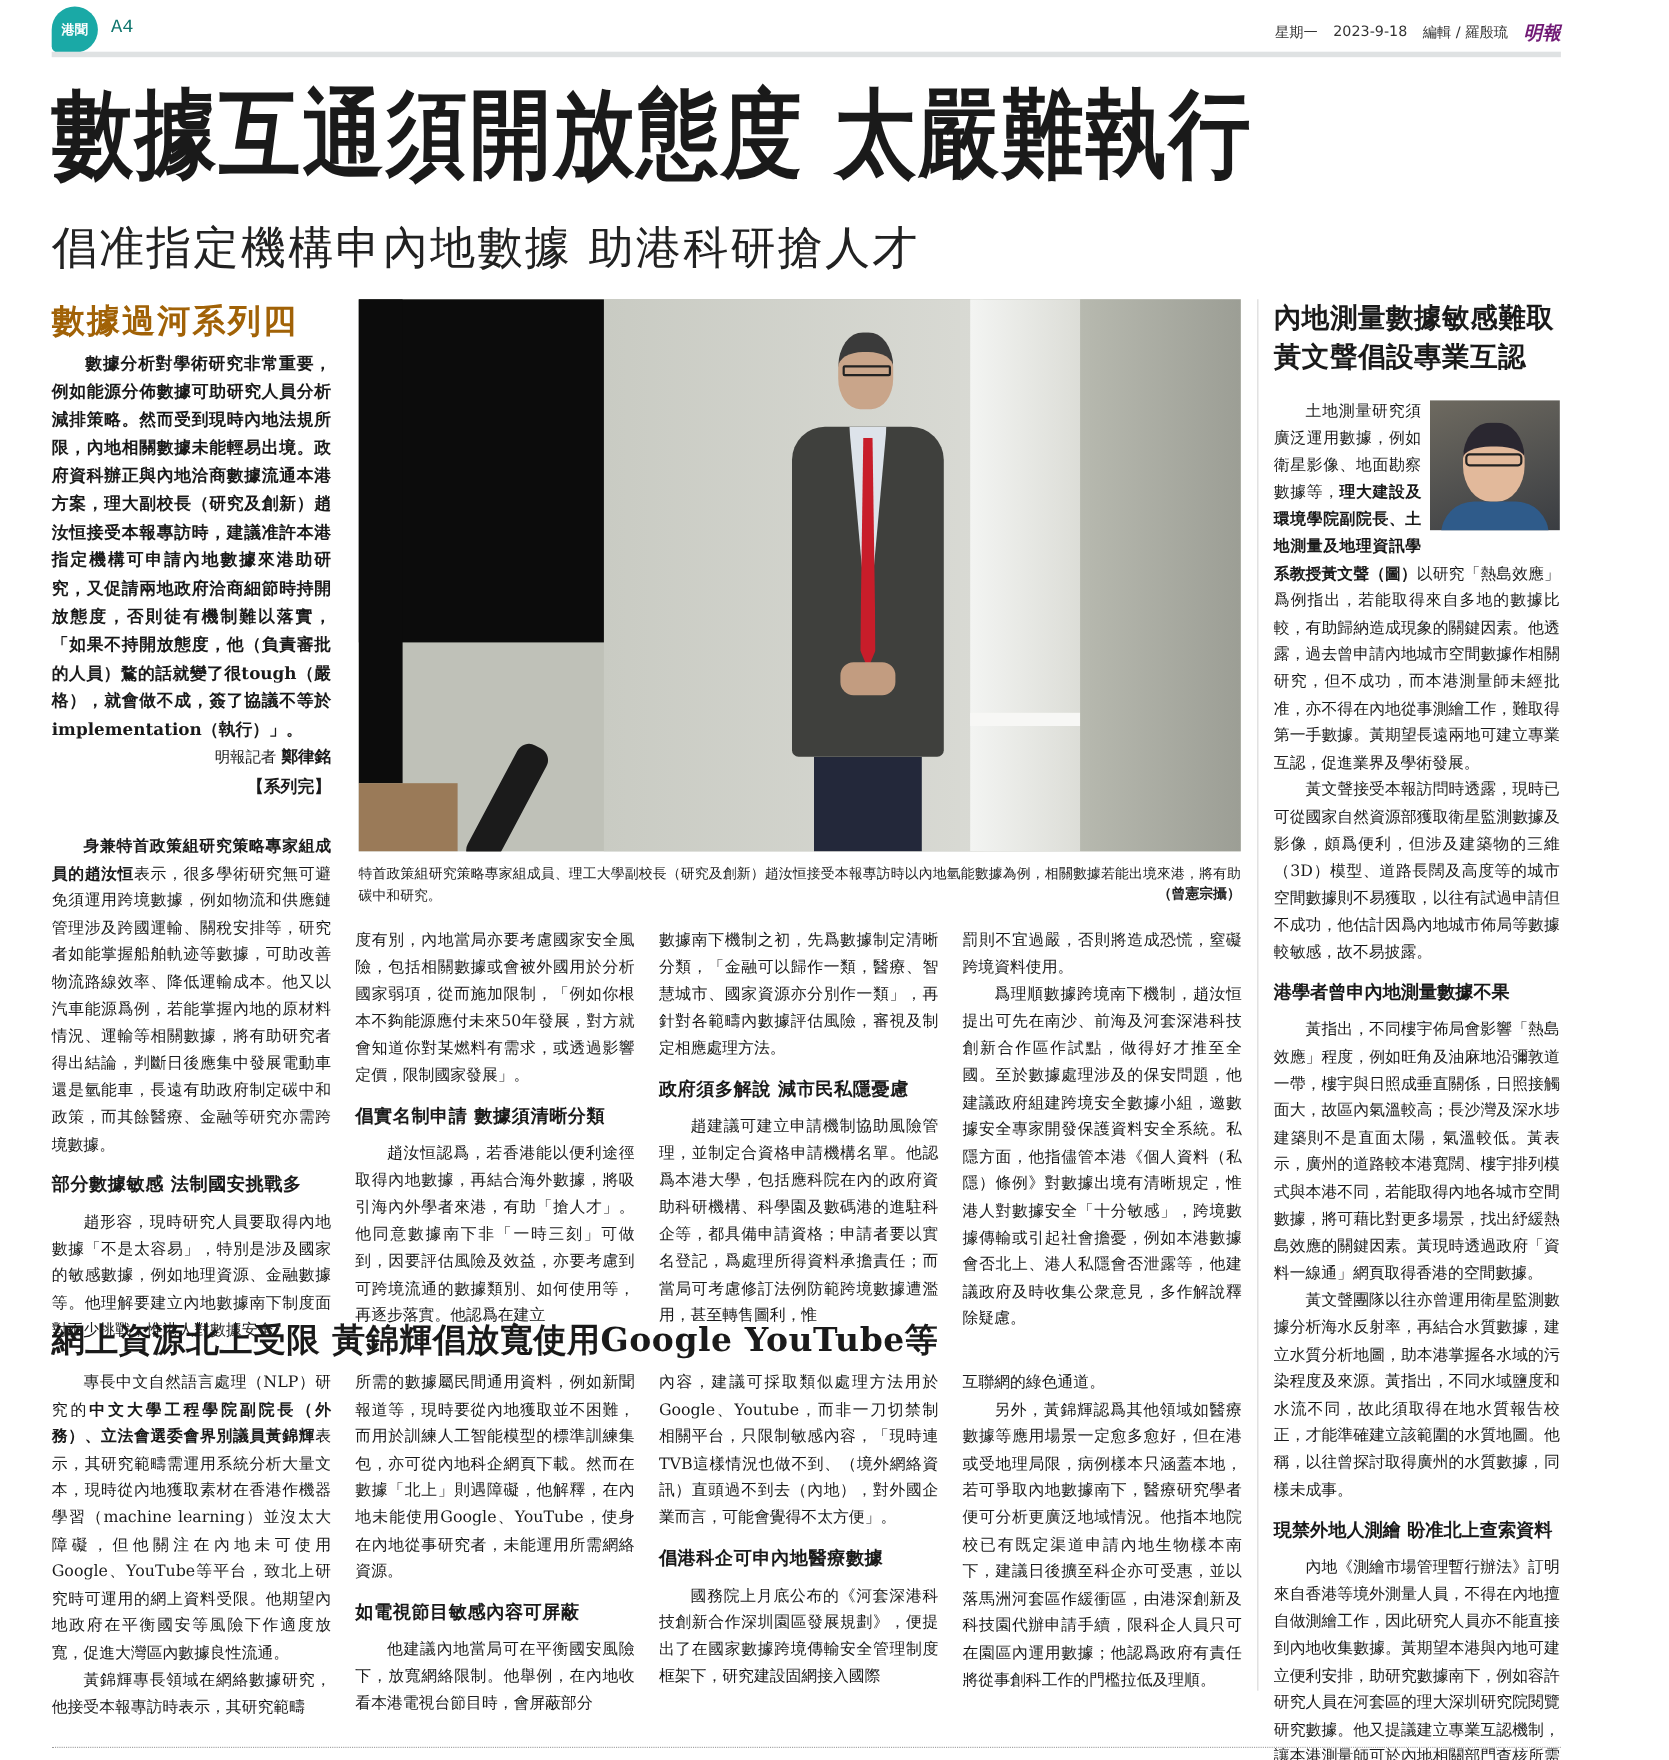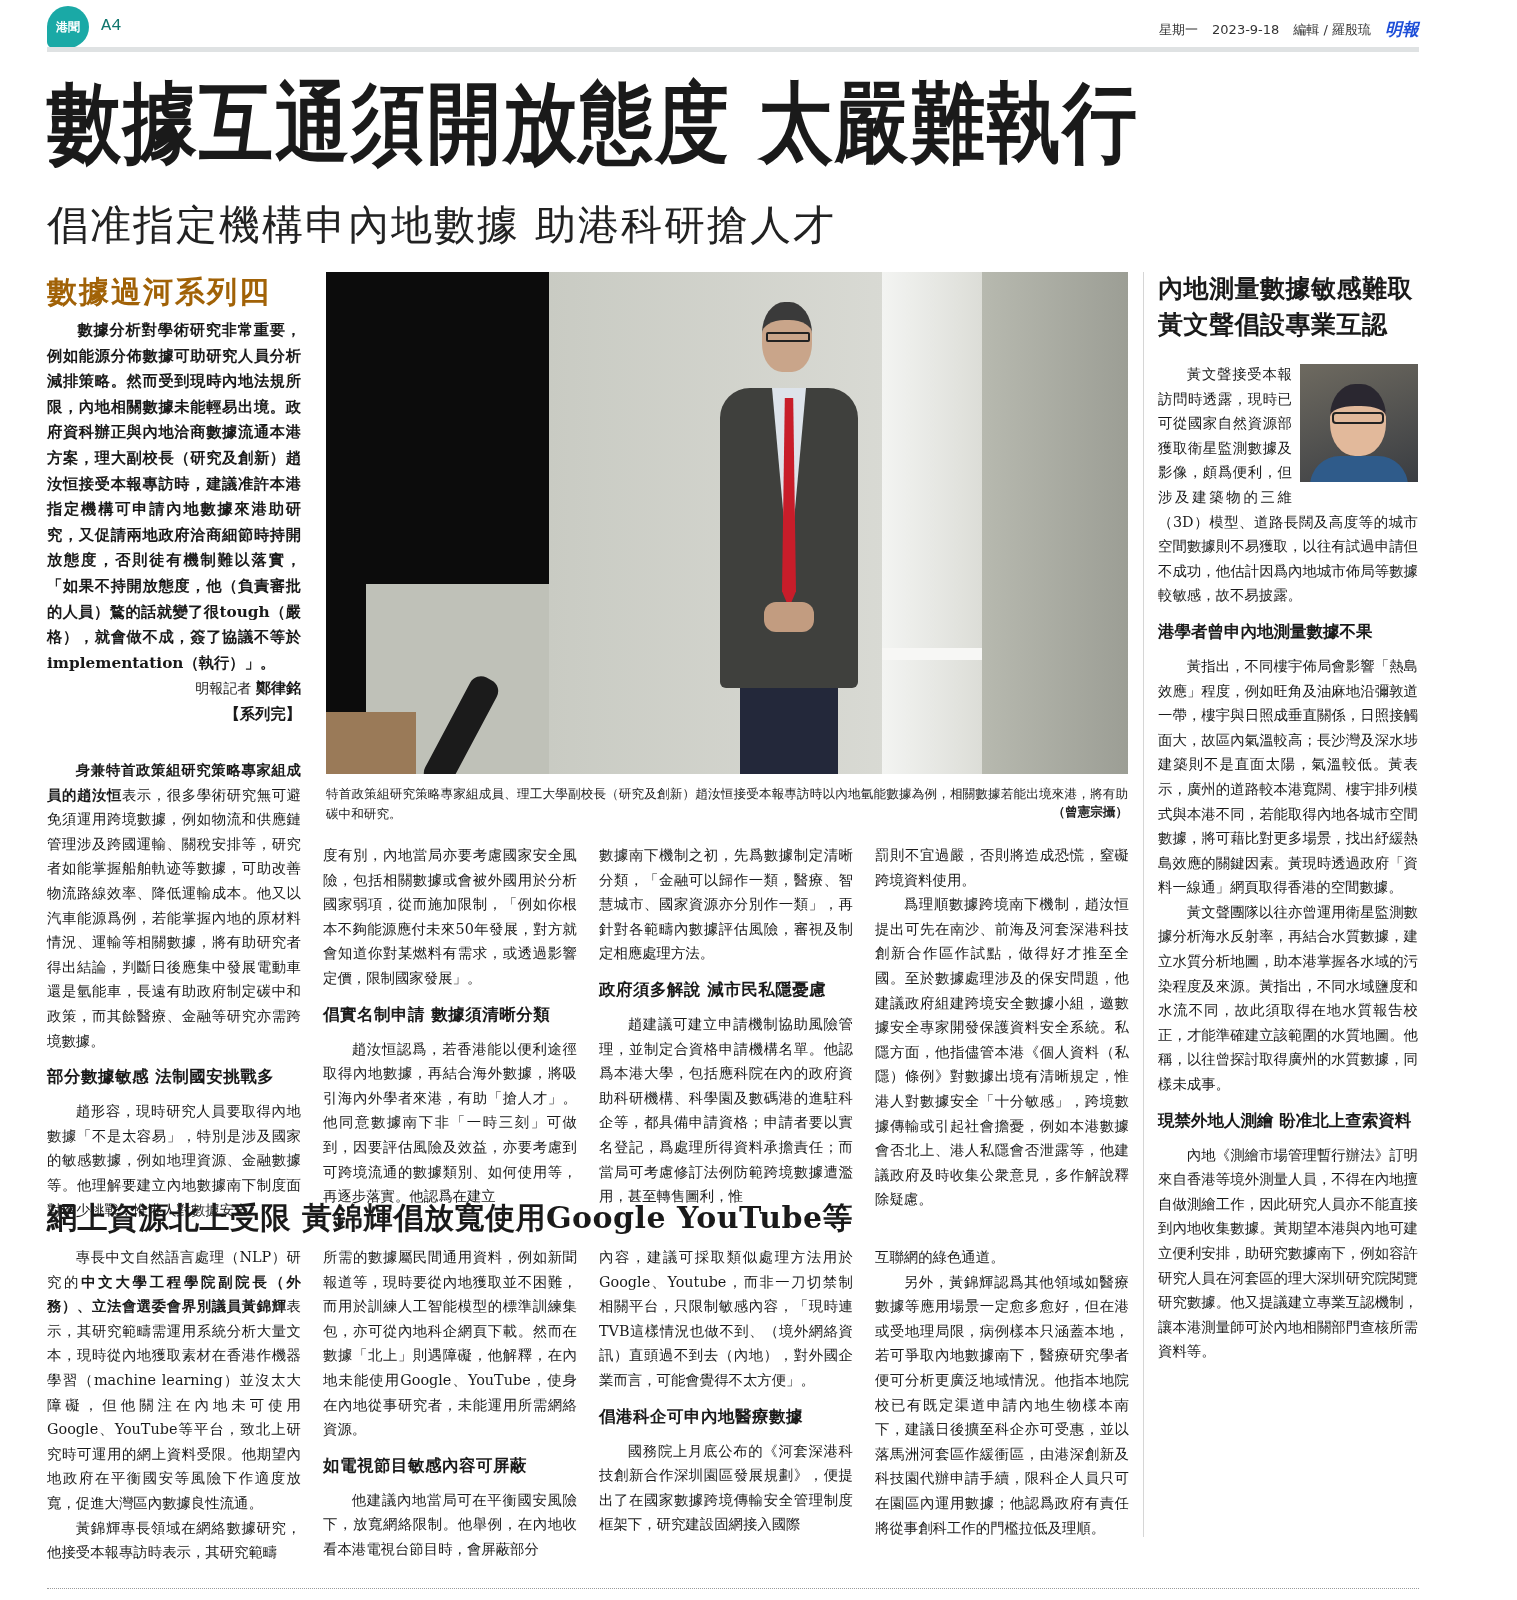--- a/index.html
+++ b/index.html
@@ -7,21 +7,21 @@
   body { position: relative; font-family: "DejaVu Serif", "Liberation Serif", serif; color: #1a1a1a; }
 
   
   .masthead { position: absolute; left: 47px; top: 5px; width: 1372px; height: 46px; }
   .section-badge { position: absolute; left: 0; top: 1px; width: 42px; height: 42px; background: #1aa9a6;
     border-radius: 50% 50% 50% 6px; color: #fff; font-family: "DejaVu Sans", sans-serif; font-weight: bold;
     font-size: 12px; display: flex; align-items: center; justify-content: center; }
   .page-no { position: absolute; left: 54px; top: 11px; font-family: Liberation Mono, monospace; font-size: 17px; color: #0f766e; }
   .mast-right { position: absolute; right: 0; top: 13px; display: flex; gap: 14px; align-items: center;
     font-family: "DejaVu Sans", sans-serif; font-size: 13px; color: #333; }
-  .mast-right .brand { font-family: "DejaVu Serif", serif; font-weight: bold; font-style: italic; font-size: 17px; color: #1d4ed8; }
+  .mast-right .brand { font-family: "DejaVu Serif", serif; font-weight: bold; font-style: italic; font-size: 17px; color: #701a75; }
   .mast-rule { position: absolute; left: 47px; top: 47px; width: 1372px; height: 5px; background: #dfe2e3; }
 
   
   .headline { position: absolute; left: 47px; top: 92px; white-space: nowrap; display: flex; align-items: flex-end; }
   .headline .speaker { font-size: 42px; font-weight: bold; letter-spacing: -1px; margin-right: 4px; padding-bottom: 22px; }
   .headline .main { font-size: 74px; font-weight: bold; letter-spacing: 2px; transform: scaleY(1.18); transform-origin: bottom; line-height: 1; }
   .subhead { position: absolute; left: 47px; top: 198px; font-family: "DejaVu Sans", sans-serif; font-weight: 200;
     font-size: 41px; letter-spacing: 2px; color: #222; white-space: nowrap; }
 
   
@@ -174,20 +174,21 @@
 <div class="side-headline">
   <div>內地測量數據敏感難取</div>
   <div>黃文聲倡設專業互認</div>
 </div>
 <div class="side-col">
   <div class="inset-photo">
     <div class="coat"></div>
     <div class="face"></div>
     <div class="spec"></div>
   </div>
+  <p><span>土地測量研究須廣泛運用數據，例如衛星影像、地面勘察數據等，</span><span class="bold">理大建設及環境學院副院長、土地測量及地理資訊學系教授黃文聲（圖）</span><span>以研究「熱島效應」爲例指出，若能取得來自多地的數據比較，有助歸納造成現象的關鍵因素。他透露，過去曾申請內地城市空間數據作相關研究，但不成功，而本港測量師未經批准，亦不得在內地從事測繪工作，難取得第一手數據。黃期望長遠兩地可建立專業互認，促進業界及學術發展。</span></p>
   <p>黃文聲接受本報訪問時透露，現時已可從國家自然資源部獲取衛星監測數據及影像，頗爲便利，但涉及建築物的三維（3D）模型、道路長闊及高度等的城市空間數據則不易獲取，以往有試過申請但不成功，他估計因爲內地城市佈局等數據較敏感，故不易披露。</p>
   <h3>港學者曾申內地測量數據不果</h3>
   <p>黃指出，不同樓宇佈局會影響「熱島效應」程度，例如旺角及油麻地沿彌敦道一帶，樓宇與日照成垂直關係，日照接觸面大，故區內氣溫較高；長沙灣及深水埗建築則不是直面太陽，氣溫較低。黃表示，廣州的道路較本港寬闊、樓宇排列模式與本港不同，若能取得內地各城市空間數據，將可藉比對更多場景，找出紓緩熱島效應的關鍵因素。黃現時透過政府「資料一線通」網頁取得香港的空間數據。</p>
   <p>黃文聲團隊以往亦曾運用衛星監測數據分析海水反射率，再結合水質數據，建立水質分析地圖，助本港掌握各水域的污染程度及來源。黃指出，不同水域鹽度和水流不同，故此須取得在地水質報告校正，才能準確建立該範圍的水質地圖。他稱，以往曾探討取得廣州的水質數據，同樣未成事。</p>
   <h3>現禁外地人測繪  盼准北上查索資料</h3>
   <p>內地《測繪市場管理暫行辦法》訂明來自香港等境外測量人員，不得在內地擅自做測繪工作，因此研究人員亦不能直接到內地收集數據。黃期望本港與內地可建立便利安排，助研究數據南下，例如容許研究人員在河套區的理大深圳研究院閱覽研究數據。他又提議建立專業互認機制，讓本港測量師可於內地相關部門查核所需資料等。</p>
 </div>
 
 <div class="bottom-rule"></div>
 

